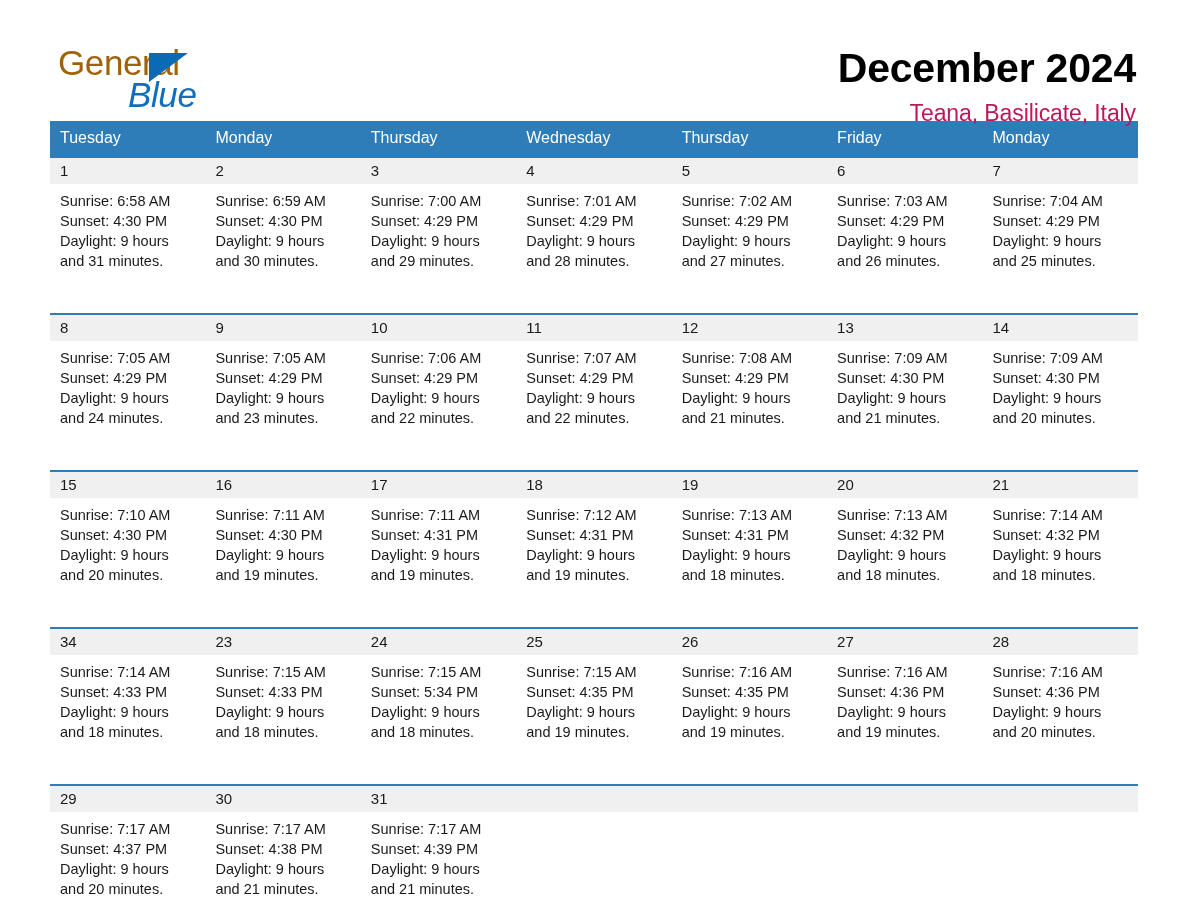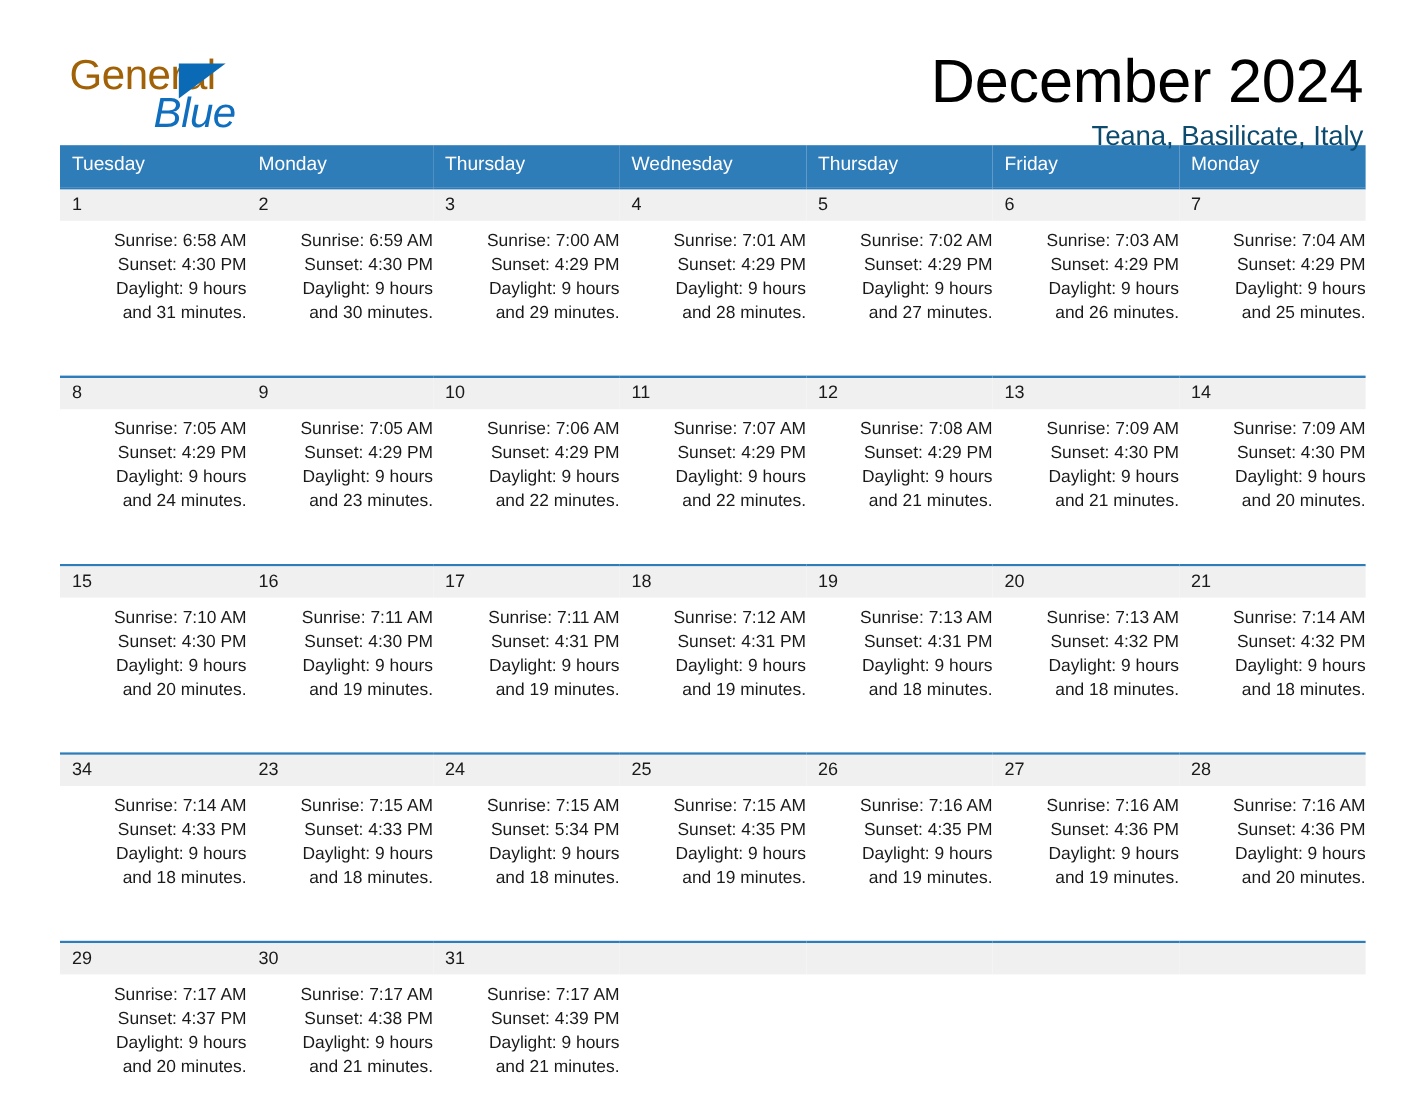--- a/index.html
+++ b/index.html
@@ -64,31 +64,31 @@
     letter-spacing: -0.4px;
     color: #0f6ebd;
     font-family: "Liberation Sans", sans-serif;
     font-style: italic;
   }
   .titles {
     text-align: right;
     padding-right: 2px;
   }
   .cal-title {
-    font-size: 51px;
+    font-size: 41px;
     line-height: 48px;
-    font-weight: normal;
+    font-weight: bold;
     color: #000000;
     margin: 0;
     letter-spacing: -0.2px;
   }
   .cal-subtitle {
     font-size: 23px;
     line-height: 30px;
-    color: #0c4a6e;
+    color: #be185d;
     margin: 6px 0 0 0;
     letter-spacing: -0.1px;
   }
 
   
   .calendar {
     width: 1088px;
     margin-top: 11px;
     border-collapse: collapse;
     table-layout: fixed;
@@ -123,21 +123,20 @@
     line-height: 20px;
     color: #1a1a1a;
   }
   .daycell.empty .daynum-band { background: #f0f0f0; }
   .details {
     padding: 7px 0 0 10px;
     font-size: 14.5px;
     line-height: 20px;
     color: #1a1a1a;
     white-space: pre-line;
-    text-align: right;
   }
   .spacer-row td { height: 22px; border: none; padding: 0; }
 </style>
 </head>
 <body>
 
 <div class="page">
 
   <div class="masthead">
     <div class="logo">

